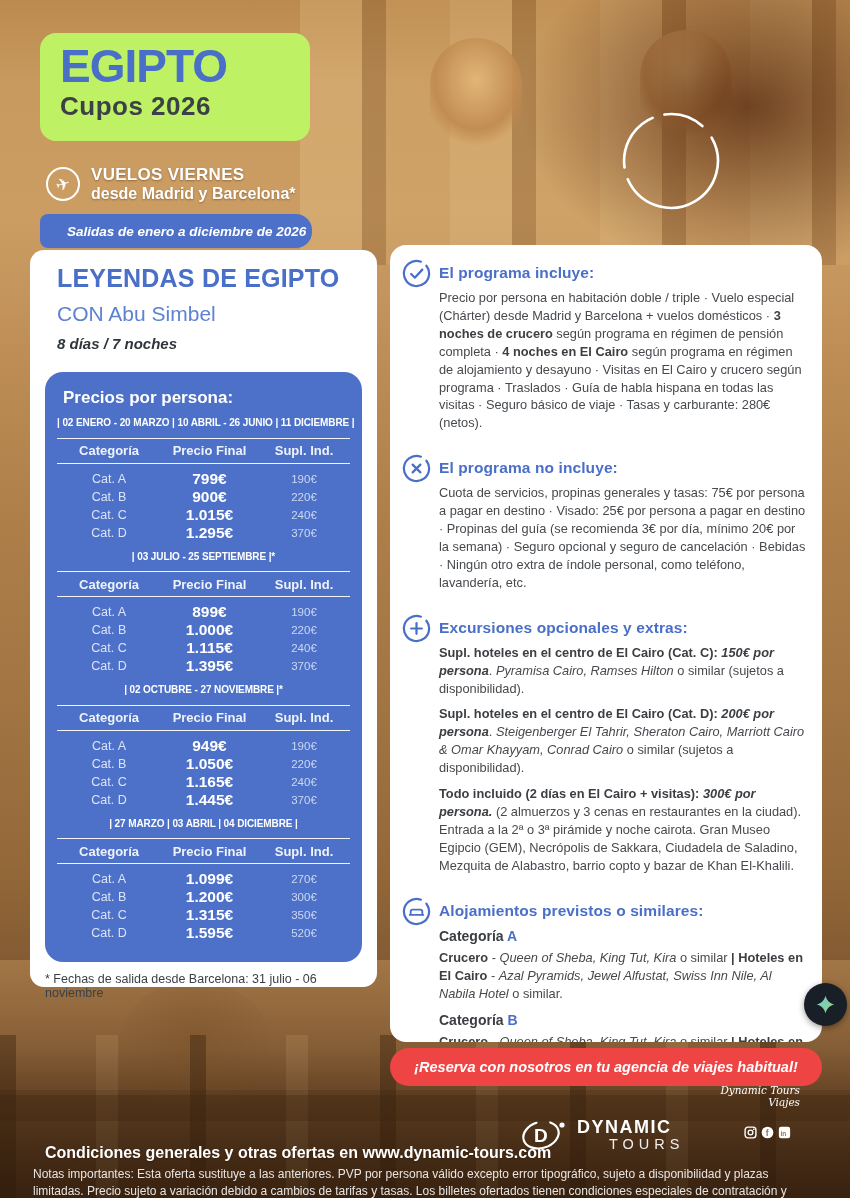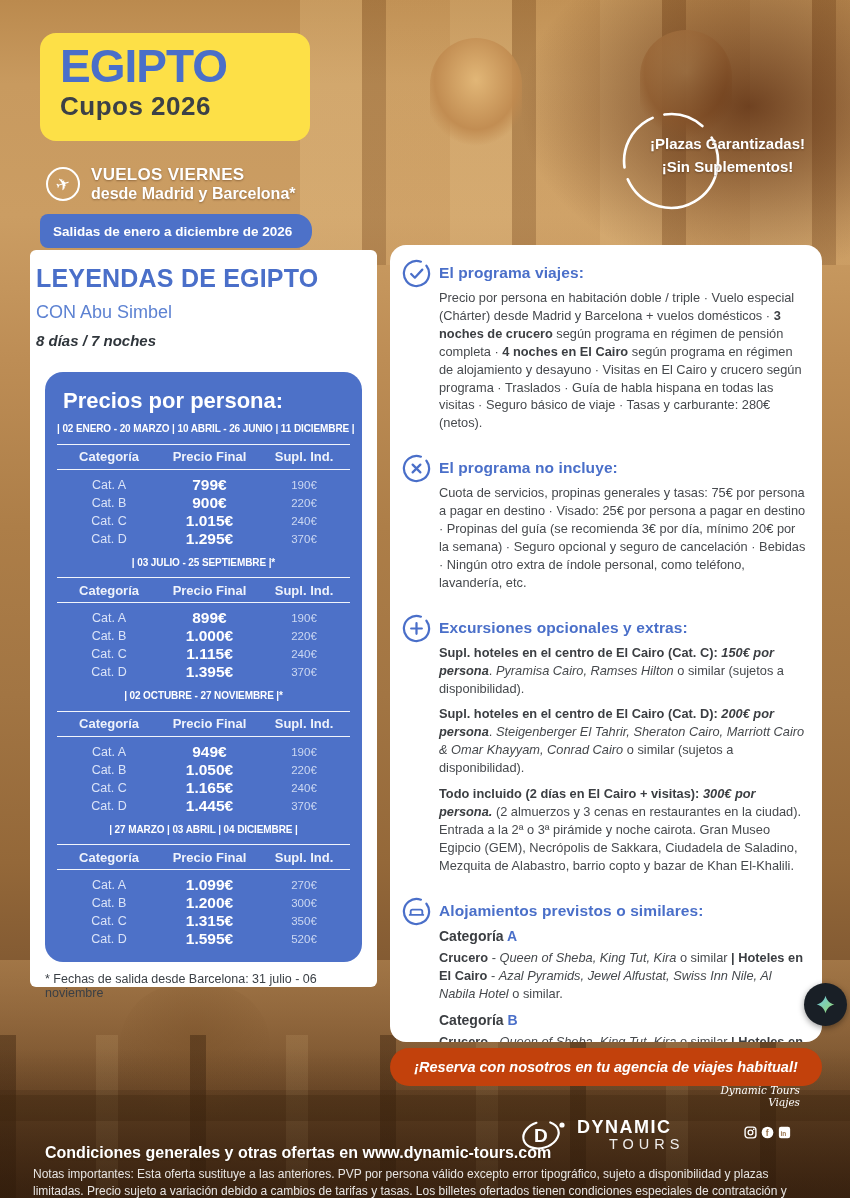--- a/index.html
+++ b/index.html
@@ -22,45 +22,45 @@
     background:linear-gradient(180deg, rgba(186,140,86,.55), rgba(140,97,55,.35)); }
   .bg .cols { position:absolute; left:0; right:0; top:1035px; bottom:0;
     background:repeating-linear-gradient(90deg, rgba(56,32,12,.42) 0 16px, rgba(0,0,0,0) 16px 96px, rgba(255,220,160,.10) 96px 118px, rgba(0,0,0,0) 118px 190px); }
   .bg .lintel { position:absolute; left:0; right:0; top:1095px; height:26px; background:rgba(70,42,18,.35); }
   .bg .relief { position:absolute; left:120px; top:985px; width:150px; height:210px; border-radius:60px 60px 0 0;
     background:radial-gradient(70% 50% at 50% 25%, rgba(120,80,40,.45), rgba(120,80,40,0) 80%); }
   .bg:after { content:""; position:absolute; left:0; right:0; bottom:0; height:150px;
     background:linear-gradient(180deg, rgba(35,19,6,0), rgba(35,19,6,.5)); }
 
   
-  .hero-card { position:absolute; left:40px; top:33px; width:270px; height:108px; background:#fde047; border-radius:16px; padding:10px 20px 0 20px; }
+  .hero-card { position:absolute; left:40px; top:33px; width:270px; height:108px; background:#bef264; border-radius:16px; padding:10px 20px 0 20px; }
   .hero-title { font-size:46px; font-weight:800; letter-spacing:-1px; color:#4a6fc9; line-height:1.0; }
   .hero-sub { font-size:26px; font-weight:700; color:#3c4147; margin-top:2px; letter-spacing:.5px; }
 
   .badge { position:absolute; left:615px; top:105px; width:215px; height:112px; }
   .badge svg { position:absolute; left:5px; top:5px; }
   .badge-text { position:absolute; left:10px; top:28px; width:205px; text-align:center; color:#fff; font-weight:700; font-size:15px; line-height:1.5; text-shadow:0 1px 2px rgba(60,30,10,.45); }
 
   .flights { position:absolute; left:46px; top:165px; display:flex; align-items:center; gap:11px; color:#fff; }
   .plane-circle { width:34px; height:34px; border:2px solid #fff; border-radius:50%; display:flex; align-items:center; justify-content:center; }
   .plane-circle span { font-size:17px; transform:rotate(-18deg); color:#fff; }
   .fl1 { font-size:17px; font-weight:800; letter-spacing:.3px; text-shadow:0 1px 2px rgba(60,30,10,.4); }
   .fl2 { font-size:16px; font-weight:700; text-shadow:0 1px 2px rgba(60,30,10,.4); }
 
-  .dep-bar { position:absolute; left:40px; top:214px; width:272px; height:34px; background:#4d71c8; border-radius:8px 16px 16px 8px; display:flex; align-items:center; padding-left:13px; }
+  .dep-bar { position:absolute; left:40px; top:214px; width:272px; height:34px; background:#4d71c8; border-radius:8px 16px 16px 8px; display:flex; align-items:center; padding-left:27px;font-style:italic; }
   .dep-bar span { color:#fff; font-size:13.5px; font-weight:600; }
 
   
-  .left-panel { position:absolute; left:30px; top:250px; width:347px; height:737px; background:#fff; border-radius:6px; padding:14px 6px; }
+  .left-panel { position:absolute; left:30px; top:250px; width:347px; height:737px; background:#fff; border-radius:14px; padding:14px 27px; }
   .trip-title { font-size:25px; font-weight:800; color:#4a6fc9; letter-spacing:.2px; }
-  .trip-sub { font-size:18px; font-weight:500; color:#5d82d2; margin-top:9px; }
+  .trip-sub { font-size:21px; font-weight:500; color:#5d82d2; margin-top:9px; }
   .trip-dur { font-size:15px; font-weight:700; font-style:italic; color:#2f353b; margin-top:9px; }
 
   .price-box { position:absolute; left:15px; top:122px; width:317px; height:590px; background:#4d71c8; border-radius:18px; padding:16px 12px 10px 12px; color:#fff; }
-  .price-title { font-size:22px; font-weight:700; padding-left:6px; }
+  .price-title { font-size:17px; font-weight:700; padding-left:6px; }
   .ptable { margin-top:8px; }
   .period { text-align:center; font-size:10px; font-weight:700; letter-spacing:-.1px; margin-bottom:7px; }
   .period div { white-space:nowrap; line-height:1.45; }
   .trow { display:grid; grid-template-columns:96px 1fr 84px; align-items:center; text-align:center; padding:0 4px; }
   .thead { border-top:1.5px solid rgba(255,255,255,.92); border-bottom:1.5px solid rgba(255,255,255,.92); height:26px; margin-bottom:6px; }
   .thead span { font-size:13px; font-weight:600; color:#eef2fb; }
   .prow { height:18px; }
   .prow .c0 { font-size:12.5px; font-weight:500; color:#dbe4f8; }
   .prow .c1 { font-size:15.5px; font-weight:700; color:#fff; }
   .prow .c2 { font-size:11.5px; color:#ccd8f2; }
@@ -71,21 +71,21 @@
   .sect { display:grid; grid-template-columns:40px 1fr; margin-bottom:13px; }
   .sect .sicon { width:31px; height:31px; margin-left:2px; }
   .sect h2 { font-size:15.5px; font-weight:700; color:#4a6fc9; margin:6px 0 7px 0; letter-spacing:.1px; }
   .sbody { grid-column:2; }
   .para { font-size:12.8px; line-height:1.4; color:#46494d; margin-bottom:8px; }
   .para .b { font-weight:700; color:#3b3e42; }
   .para .i { font-style:italic; }
   .para .a { color:#4a6fc9; }
   .cat-head { font-size:14px; margin:2px 0 3px 0; }
 
-  .reserve-pill { position:absolute; left:390px; top:1048px; width:432px; height:38px; background:#c2410c; border-radius:19px; display:flex; align-items:center; justify-content:center; }
+  .reserve-pill { position:absolute; left:390px; top:1048px; width:432px; height:38px; background:#ef4444; border-radius:19px; display:flex; align-items:center; justify-content:center; }
   .reserve-pill span { color:#fff; font-size:14.5px; font-weight:700; font-style:italic; }
 
   .widget { position:absolute; left:804px; top:983px; width:43px; height:43px; border-radius:50%; background:#191f26; border:none; cursor:pointer; display:flex; align-items:center; justify-content:center; box-shadow:0 2px 6px rgba(0,0,0,.4); }
 
   
   .conditions { position:absolute; left:45px; top:1144px; color:#fff; font-size:16px; font-weight:700; text-shadow:0 1px 2px rgba(40,20,5,.5); }
   .brand { position:absolute; left:520px; top:1118px; display:flex; align-items:center; gap:9px; color:#fff; }
   .brand-text .bt1 { font-size:18px; font-weight:800; letter-spacing:1.5px; line-height:1; }
   .brand-text .bt2 { font-size:14.5px; font-weight:300; letter-spacing:5px; line-height:1.15; opacity:.92;margin-left:32px; }
   .socials { position:absolute; left:744px; top:1126px; display:flex; gap:4px; }
@@ -111,24 +111,20 @@
 
   <div class="hero-card">
     <div class="hero-title">EGIPTO</div>
     <div class="hero-sub">Cupos 2026</div>
   </div>
 
   <div class="badge">
     <svg width="102" height="102" viewBox="0 0 100 100">
       <circle cx="50" cy="50" r="46" fill="none" stroke="#ffffff" stroke-width="2.6" stroke-dasharray="150 12 60 12 40 15" stroke-linecap="round" transform="rotate(-30 50 50)"></circle>
     </svg>
-    <div class="badge-text">
-      <div>¡Plazas Garantizadas!</div>
-      <div>¡Sin Suplementos!</div>
-    </div>
   </div>
 
   <div class="flights">
     <div class="plane-circle">
         <span>✈</span>
       </div>
     <div>
       <div class="fl1">VUELOS VIERNES</div>
       <div class="fl2">desde Madrid y Barcelona*</div>
     </div>
@@ -273,21 +269,21 @@
   </div>
 
   <div class="right-panel">
 
     <div class="sect">
       <svg class="sicon" viewBox="0 0 32 32">
         <circle cx="16" cy="16" r="13" fill="none" stroke="#4a6fc9" stroke-width="2.3" stroke-linecap="round" stroke-dasharray="74 8" transform="rotate(-38 16 16)"></circle>
         <path d="M10.5 16.5 l3.8 3.8 L22 12" fill="none" stroke="#4a6fc9" stroke-width="2.3" stroke-linecap="round" stroke-linejoin="round"></path>
       </svg>
       <div class="sbody">
-        <h2>El programa viajes:</h2>
+        <h2>El programa incluye:</h2>
         <div>
             <p class="para"><span>Precio por persona en habitación doble / triple · Vuelo especial (Chárter) desde Madrid y Barcelona + vuelos domésticos · </span><span class="b">3 noches de crucero</span><span> según programa en régimen de pensión completa · </span><span class="b">4 noches en El Cairo</span><span> según programa en régimen de alojamiento y desayuno · Visitas en El Cairo y crucero según programa · Traslados · Guía de habla hispana en todas las visitas · Seguro básico de viaje · Tasas y carburante: 280€ (netos).</span></p>
           </div>
       </div>
     </div>
 
     <div class="sect">
       <svg class="sicon" viewBox="0 0 32 32">
         <circle cx="16" cy="16" r="13" fill="none" stroke="#4a6fc9" stroke-width="2.3" stroke-linecap="round" stroke-dasharray="74 8" transform="rotate(-38 16 16)"></circle>
         <path d="M12 12 l8 8 M20 12 l-8 8" fill="none" stroke="#4a6fc9" stroke-width="2.3" stroke-linecap="round"></path>

